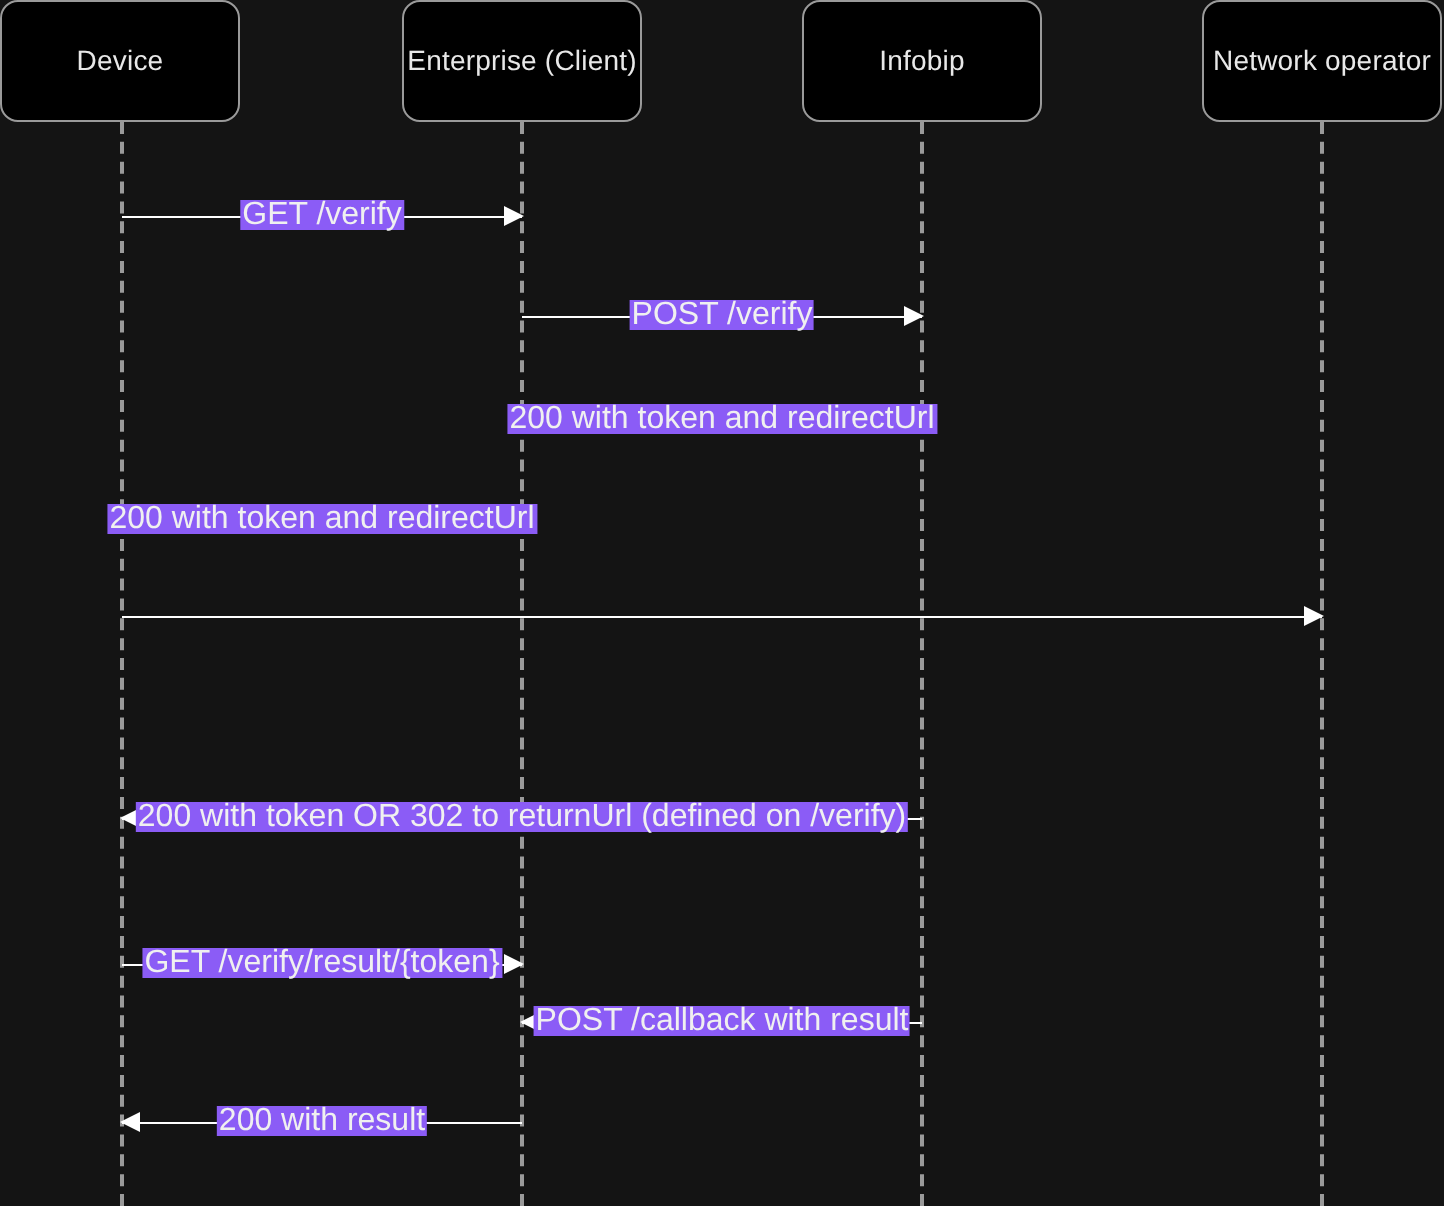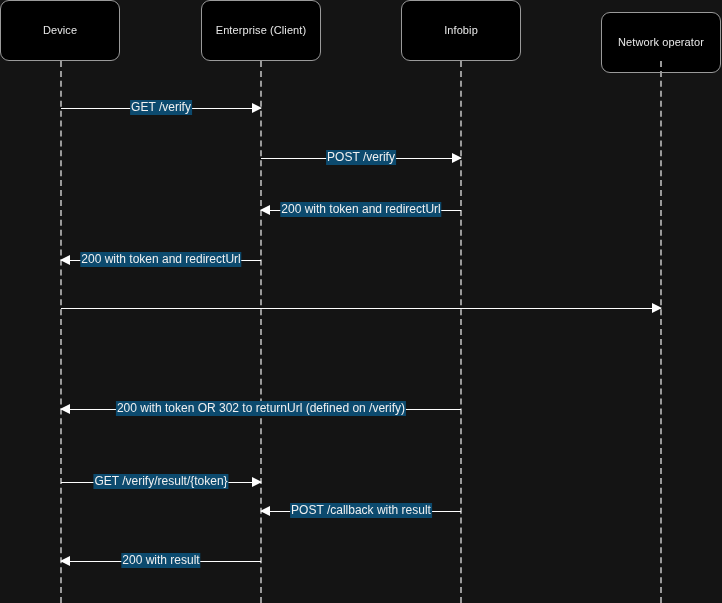--- a/index.html
+++ b/index.html
@@ -28,21 +28,21 @@
     box-sizing: border-box;
     background: #000000;
     border: 1px solid #9a9a9a;
     border-radius: 9px;
     display: flex;
     align-items: center;
     justify-content: center;
   }
   .participant .plabel {
     color: #e8e8e8;
-    font-size: 11px;
+    font-size: 14px;
     line-height: 13px;
     text-align: right;
     white-space: nowrap;
     letter-spacing: 0.1px;
   }
 
   
   .lifeline {
     position: absolute;
     top: 61px;
@@ -78,43 +78,43 @@
   }
   .arrowhead.left {
     left: -1px;
     border-right: 10px solid #ffffff;
   }
   .msg-label {
     position: absolute;
     top: 1px;
     left: 50%;
     transform: translateX(-50%);
-    background: #0c4a6e;
+    background: #8b5cf6;
     color: #f0f0f0;
-    font-size: 12px;
+    font-size: 16px;
     line-height: 15px;
     padding: 0 1px;
     white-space: nowrap;
   }
 </style>
 </head>
 <body>
 
 <div id="diagram">
 
   <div class="participant" style="left:0px;">
     <span class="plabel">Device</span>
   </div>
   <div class="participant" style="left:201px;">
     <span class="plabel">Enterprise (Client)</span>
   </div>
   <div class="participant" style="left:401px;">
     <span class="plabel">Infobip</span>
   </div>
-  <div class="participant" style="left:601px;margin-top:12px;">
+  <div class="participant" style="left:601px;">
     <span class="plabel">Network operator</span>
   </div>
 
   <div class="lifeline" style="left:60px;"></div>
   <div class="lifeline" style="left:260px;"></div>
   <div class="lifeline" style="left:460px;"></div>
   <div class="lifeline" style="left:660px;"></div>
 
   <div class="message" style="left:61px;width:200px;top:99px;">
     <div class="msg-line"></div>

